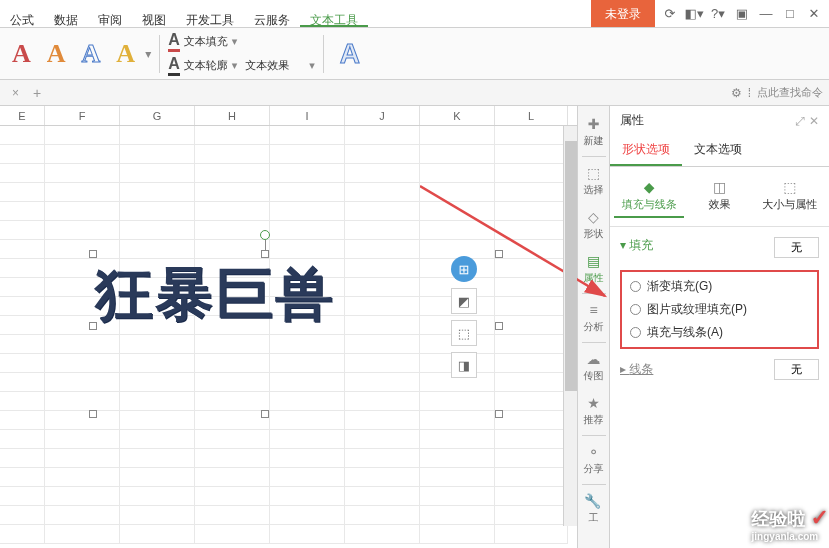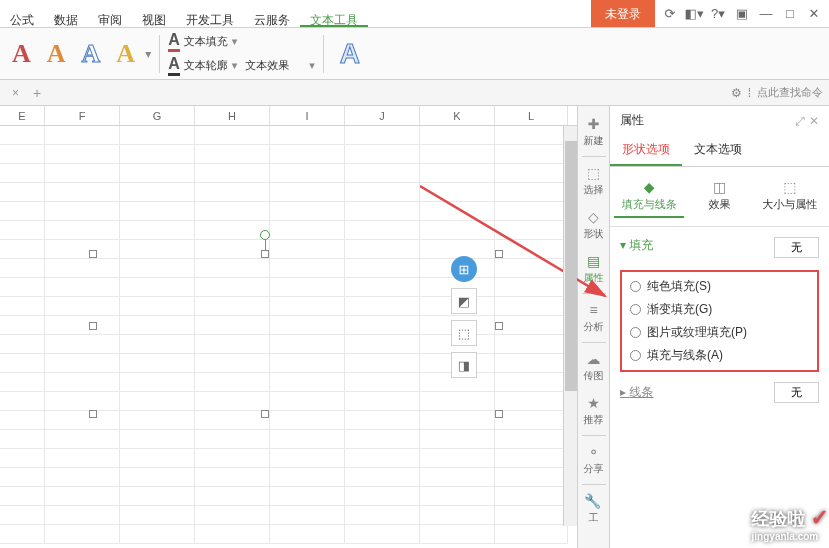--- a/index.html
+++ b/index.html
@@ -393,20 +393,21 @@
           <div class="cell col-I"></div>
           <div class="cell col-J"></div>
           <div class="cell col-K"></div>
           <div class="cell col-L"></div>
         </div>
     </div>
 
     <div class="wordart-box">
       <div class="rotate-h"></div>
       <div class="rotate-line"></div>
+      <div class="wordart-text">狂暴巨兽</div>
       <div class="handle h-tl"></div>
       <div class="handle h-tm"></div>
       <div class="handle h-tr"></div>
       <div class="handle h-ml"></div>
       <div class="handle h-mr"></div>
       <div class="handle h-bl"></div>
       <div class="handle h-bm"></div>
       <div class="handle h-br"></div>
     </div>
 
@@ -491,24 +492,20 @@
       <div class="subtab active"><span class="subtab-icon">◆</span><span>填充与线条</span></div>
       <div class="subtab"><span class="subtab-icon">◫</span><span>效果</span></div>
       <div class="subtab"><span class="subtab-icon">⬚</span><span>大小与属性</span></div>
     </div>
     <div class="panel-body">
       <div class="section-header">
         <span style="color:#4a9b4a;">▾ <span class="section-title">填充</span></span>
         <button class="none-btn">无</button>
       </div>
       <div class="radio-group">
-        <div class="radio-row">
-            <span class="radio-dot"></span>
-            <span>纯色填充(S)</span>
-          </div>
         <div class="radio-row">
             <span class="radio-dot"></span>
             <span>渐变填充(G)</span>
           </div>
         <div class="radio-row">
             <span class="radio-dot"></span>
             <span>图片或纹理填充(P)</span>
           </div>
         <div class="radio-row">
             <span class="radio-dot"></span>

